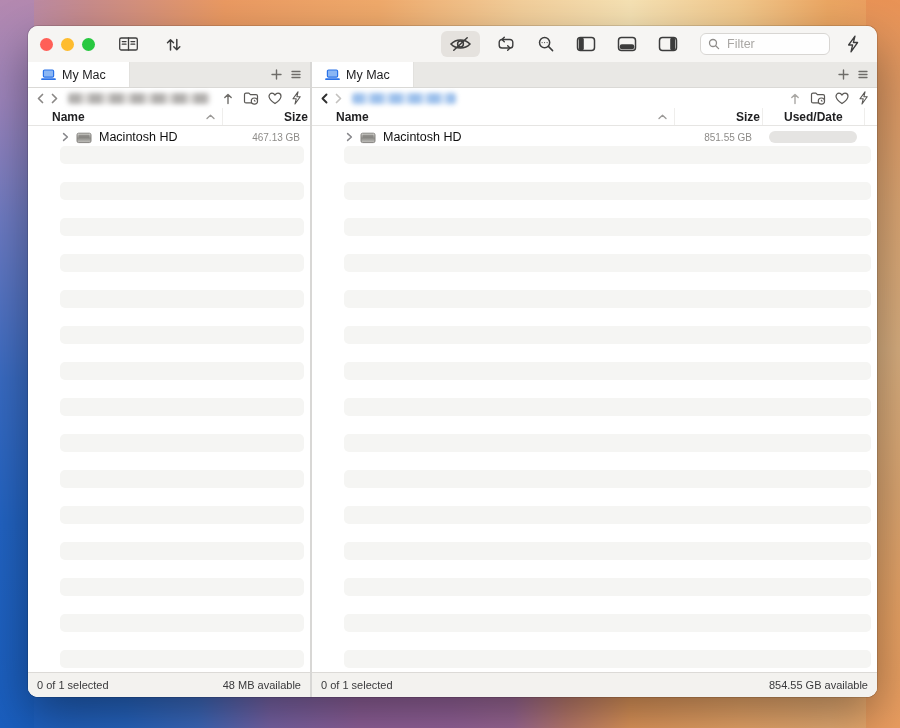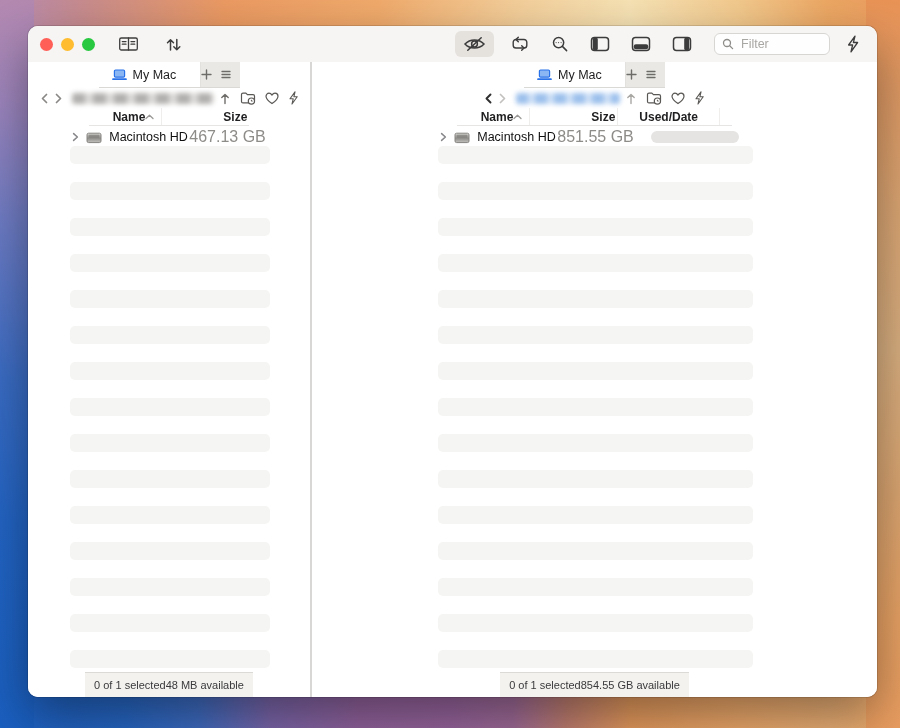--- a/index.html
+++ b/index.html
@@ -29,29 +29,29 @@
   
   .titlebar { flex:0 0 36px; background:#f6f5f3; display:flex; align-items:center; padding:0 12px; }
   .traffic { display:flex; gap:8px; margin-right:18px; }
   .tl { width:13px; height:13px; border-radius:50%; display:inline-block; }
   .ibtn { background:none; border:none; padding:0; margin:0; display:inline-flex; align-items:center; justify-content:center; cursor:default; }
   .tbtn { padding:3px 5px; border-radius:6px; }
   .tbtn.hl { background:#e5e2de; padding:5px 8px; }
   .tleft-gap { margin-left:16px; }
   .tright { margin-left:auto; display:flex; align-items:center; gap:11px; }
   .gapL { margin-left:6px; }
-  .filter { width:116px; height:22px; border:1px solid #d8d6d3; border-radius:6px; background:#fefefe;
+  .filter { width:130px; height:22px; border:1px solid #d8d6d3; border-radius:6px; background:#fefefe;
     display:flex; align-items:center; padding:0 7px; gap:5px; }
   .filter input { border:none; outline:none; background:transparent; width:100%; font-size:12.5px; color:#333;
     font-family:"Liberation Sans", sans-serif; }
   .filter input::placeholder { color:#a9a7a4; }
 
   
   .panes { flex:1; display:flex; min-height:0; }
-  .pane { display:flex; flex-direction:column; min-width:0; background:#fff;align-items:center; }
+  .pane { display:flex; flex-direction:column; min-width:0; background:#fff; }
   .pane-left { flex:0 0 282px; width:282px; }
   .pane-divider { flex:0 0 2px; background:#d8d7d5; }
   .pane-right { flex:1; }
 
   .tabbar { flex:0 0 26px; background:#e9e8e5; display:flex; align-items:stretch; border-bottom:1px solid #dad9d6; }
   .tab { display:flex; align-items:center; gap:6px; padding:0 13px; font-size:12.5px; color:#1d1d1f; }
   .tab.active { background:#fff; border-right:1px solid #e2e1de; min-width:102px; }
   .tabbar-rest { margin-left:auto; display:flex; align-items:center; gap:9px; padding-right:9px; }
 
   .pathbar { flex:0 0 20px; background:#fff; display:flex; align-items:center; padding:0 8px; gap:5px; }
@@ -62,28 +62,28 @@
 
   .colhead { flex:0 0 18px; display:flex; align-items:stretch; font-size:12px; font-weight:700; color:#1f1f21;
     border-bottom:1px solid #e6e5e3; background:#fff; }
   .col-name { flex:1; display:flex; align-items:center; padding-left:24px; min-width:0; }
   .sortchev { margin-left:auto; margin-right:7px; display:flex; align-items:center; }
   .colcell { display:flex; align-items:center; border-left:1px solid #efeeec; }
   .col-size { flex:0 0 88px; width:88px; justify-content:flex-end; padding-right:2px; }
   .col-used { flex:0 0 102px; width:102px; padding-left:21px; font-weight:700; }
   .col-endpad { flex:0 0 13px; width:13px; border-left:1px solid #efeeec; }
 
-  .list { flex:1; overflow:hidden; padding-top:2px; background:#fff; }
+  .list { flex:1; overflow:hidden; padding-top:2px; background:#fff;margin-left:24px; }
   .row { height:18px; display:flex; align-items:center; }
   .row.stripe { background:#f5f5f3; border-radius:5px; margin:0 6px 0 8px; }
   .data-row { font-size:12.5px; color:#101010; }
   .disc { margin-left:10px; display:flex; }
   .drive { margin-left:7px; display:flex; }
   .fname { margin-left:7px; flex:1; min-width:0; white-space:nowrap; overflow:hidden; }
-  .fsize { flex:0 0 88px; width:88px; text-align:right; padding-right:10px; color:#8e8c89; font-size:16px; }
+  .fsize { flex:0 0 88px; width:88px; text-align:right; padding-right:10px; color:#8e8c89; font-size:10px; }
   .fused { flex:0 0 102px; width:102px; padding-left:7px; display:flex; align-items:center; }
   .row-endpad { flex:0 0 13px; width:13px; }
   .usagebar { width:88px; height:12px; background:#e5e4e2; border-radius:6px; overflow:hidden; }
   .usagefill { height:100%; border-radius:6px; }
 
   .statusbar { flex:0 0 25px; background:#f3f2ef; border-top:1px solid #dcdad7;
     display:flex; align-items:center; justify-content:space-between; padding:0 9px;
     font-size:11px; color:#3a3a3c; }
 
   svg { display:block; }

